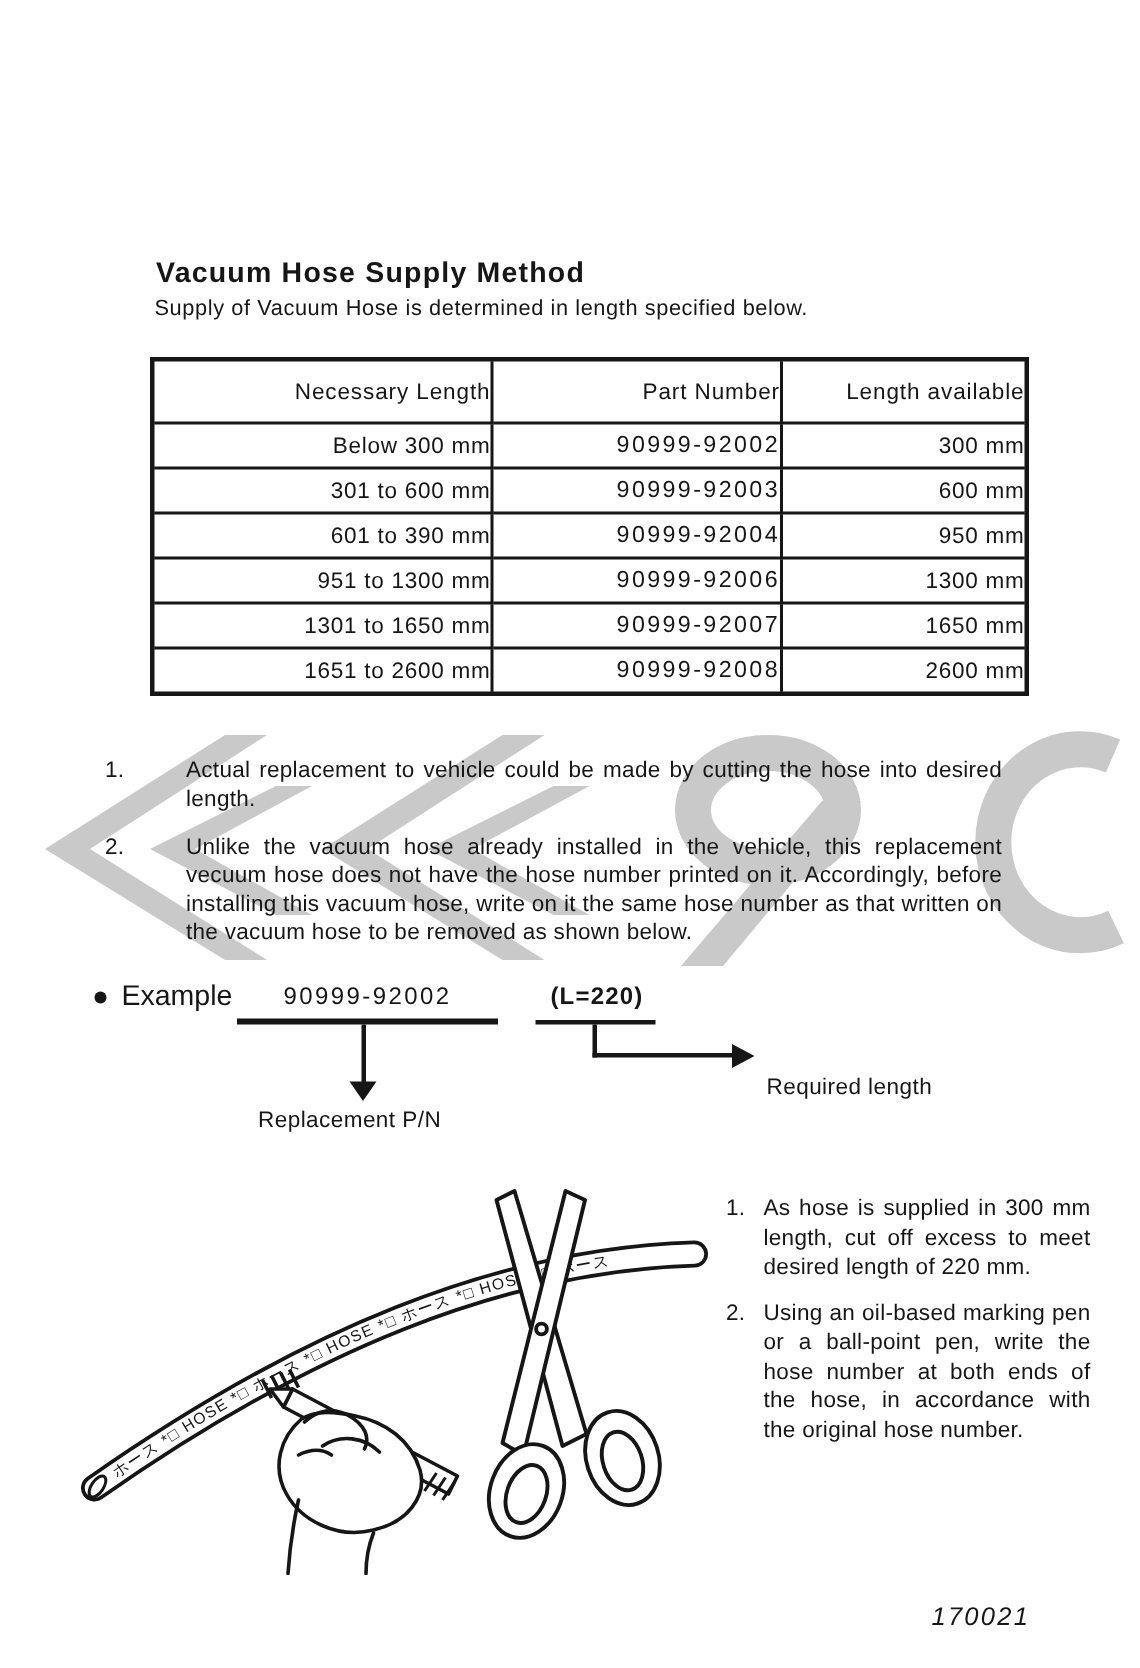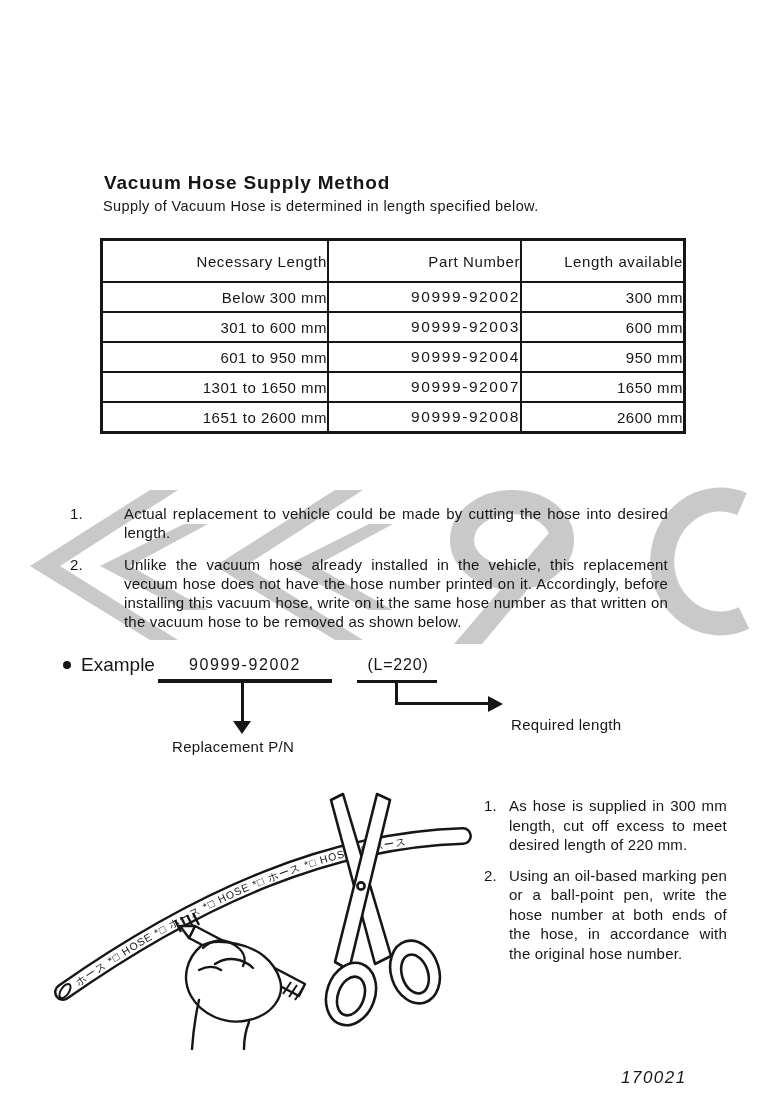--- a/index.html
+++ b/index.html
@@ -39,21 +39,21 @@
 
   
   .example-row{left:63px; top:654px; font-size:19px; display:flex; align-items:center;}
   .bullet{width:8px; height:8px; border-radius:50%; background:#161616; margin-right:10px;}
   .ex-part{left:158px; top:656px; width:174px; text-align:center; font-size:16px; letter-spacing:1.6px;}
   .ex-part-underline{left:158px; top:679px; width:174px; height:4px; background:#161616;}
   .ex-down-line{left:241px; top:683px; width:3px; height:39px; background:#161616;}
   .ex-down-head{left:233px; top:721px; width:0; height:0;
     border-left:9px solid transparent; border-right:9px solid transparent; border-top:13px solid #161616;}
   .ex-part-caption{left:172px; top:738px; font-size:15px; letter-spacing:0.3px; white-space:nowrap;}
-  .ex-len{left:358px; top:656px; width:80px; text-align:center; font-size:16px; letter-spacing:0.8px;}
+  .ex-len{left:358px; top:656px; width:80px; text-align:center; font-size:16px; letter-spacing:0.8px;font-weight:bold;}
   .ex-len-underline{left:357px; top:680px; width:80px; height:3px; background:#161616;}
   .ex-elbow-v{left:395px; top:683px; width:3px; height:22px; background:#161616;}
   .ex-elbow-h{left:395px; top:702px; width:94px; height:3px; background:#161616;}
   .ex-right-head{left:488px; top:696px; width:0; height:0;
     border-top:8px solid transparent; border-bottom:8px solid transparent; border-left:15px solid #161616;}
   .ex-len-caption{left:511px; top:696px; font-size:15px; letter-spacing:0.3px; white-space:nowrap;margin-top:20px;}
 
   
   .illustration{position:absolute; left:53px; top:786px; z-index:2;}
 
@@ -87,23 +87,28 @@
         <td>Below 300 mm</td>
         <td class="pn">90999-92002</td>
         <td>300 mm</td>
       </tr>
       <tr>
         <td>301 to 600 mm</td>
         <td class="pn">90999-92003</td>
         <td>600 mm</td>
       </tr>
       <tr>
-        <td>601 to 950 mm</td>
+        <td>601 to 390 mm</td>
         <td class="pn">90999-92004</td>
         <td>950 mm</td>
+      </tr>
+      <tr>
+        <td>951 to 1300 mm</td>
+        <td class="pn">90999-92006</td>
+        <td>1300 mm</td>
       </tr>
       <tr>
         <td>1301 to 1650 mm</td>
         <td class="pn">90999-92007</td>
         <td>1650 mm</td>
       </tr>
       <tr>
         <td>1651 to 2600 mm</td>
         <td class="pn">90999-92008</td>
         <td>2600 mm</td>

